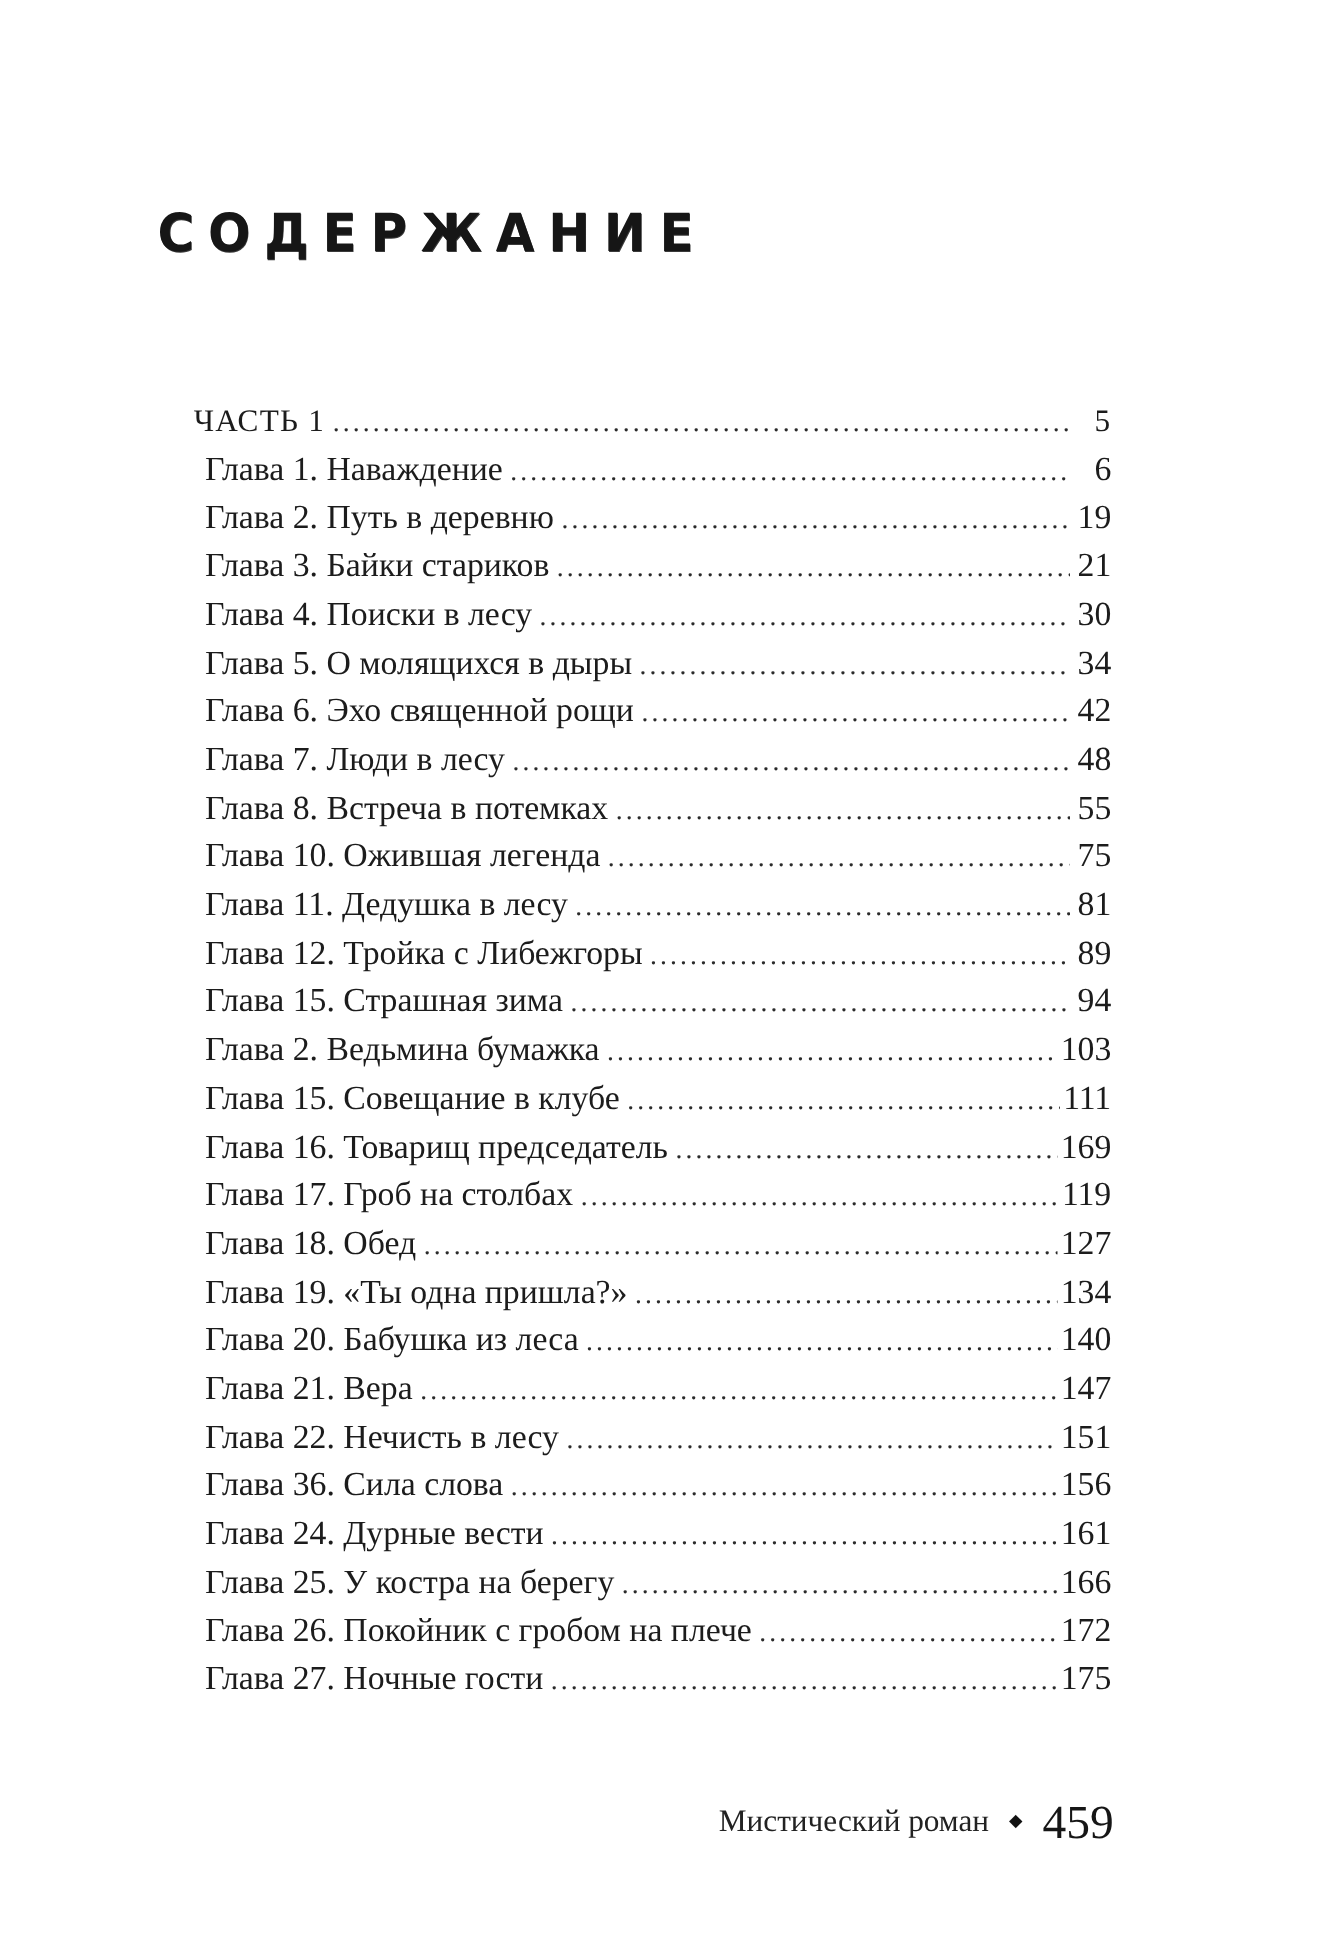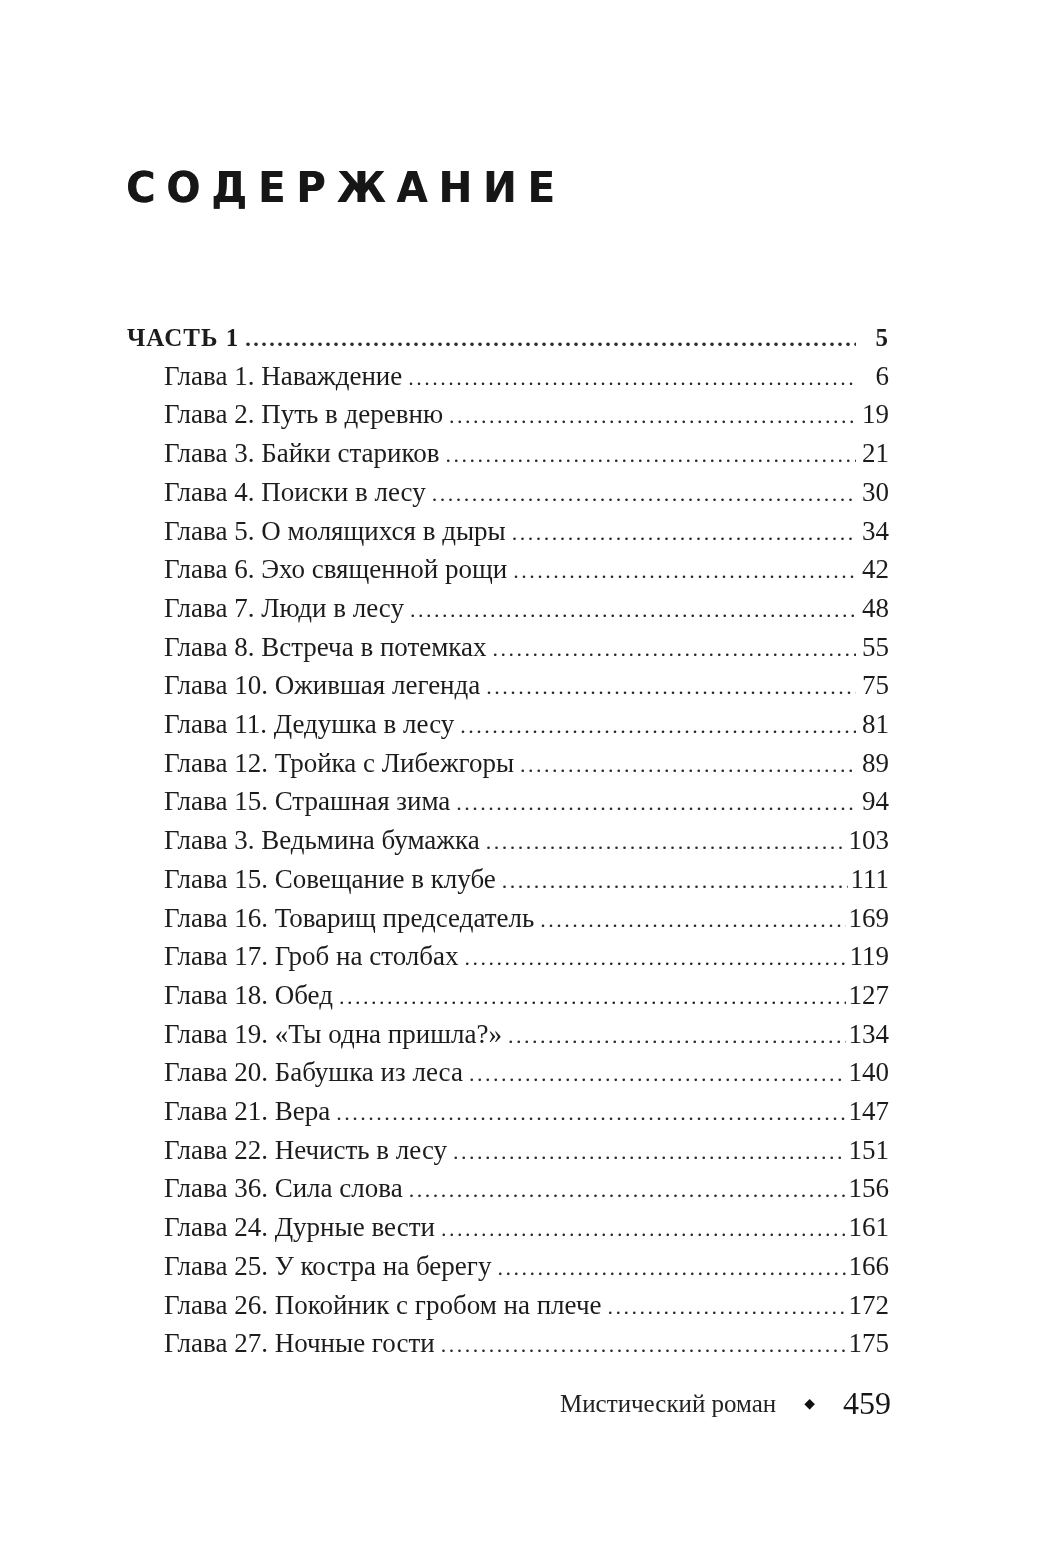--- a/index.html
+++ b/index.html
@@ -40,23 +40,24 @@
 
   .toc-row {
     display: flex;
     align-items: baseline;
     font-size: 27px;
     line-height: 36.7px;
     white-space: nowrap;
   }
 
   .toc-row.part {
-    font-weight: 700;
+    font-weight: 400;
     font-size: 25px;
     letter-spacing: 1px;
+    margin-left: 28px;
   }
 
   .toc-row.chapter {
     padding-left: 37px;
   }
 
   .toc-label {
     flex: 0 0 auto;
   }
 
@@ -74,37 +75,37 @@
 
   .toc-page {
     flex: 0 0 auto;
     text-align: right;
     min-width: 30px;
   }
 
   .footer {
     position: absolute;
     right: 163px;
-    top: 1385px;
+    top: 1436px;
     display: flex;
     align-items: center;
-    gap: 28px;
+    gap: 16px;
     justify-content: space-between;
   }
   .footer-series {
     font-size: 25px;
     color: #222222;
   }
   .footer-diamond {
     font-size: 14px;
     color: #111111;
     line-height: 1;
   }
   .footer-page {
-    font-size: 32px;
+    font-size: 38px;
     color: #161616;
   }
 </style>
 </head>
 <body>
 
 <h1 class="page-title">СОДЕРЖАНИЕ</h1>
 
 <div class="toc">
 
@@ -182,21 +183,21 @@
     <span class="toc-page">89</span>
   </div>
 
   <div class="toc-row chapter">
     <span class="toc-label">Глава 15. Страшная зима</span>
     <span class="toc-dots"></span>
     <span class="toc-page">94</span>
   </div>
 
   <div class="toc-row chapter">
-    <span class="toc-label">Глава 3. Ведьмина бумажка</span>
+    <span class="toc-label">Глава 2. Ведьмина бумажка</span>
     <span class="toc-dots"></span>
     <span class="toc-page">103</span>
   </div>
 
   <div class="toc-row chapter">
     <span class="toc-label">Глава 15. Совещание в клубе</span>
     <span class="toc-dots"></span>
     <span class="toc-page">111</span>
   </div>
 

